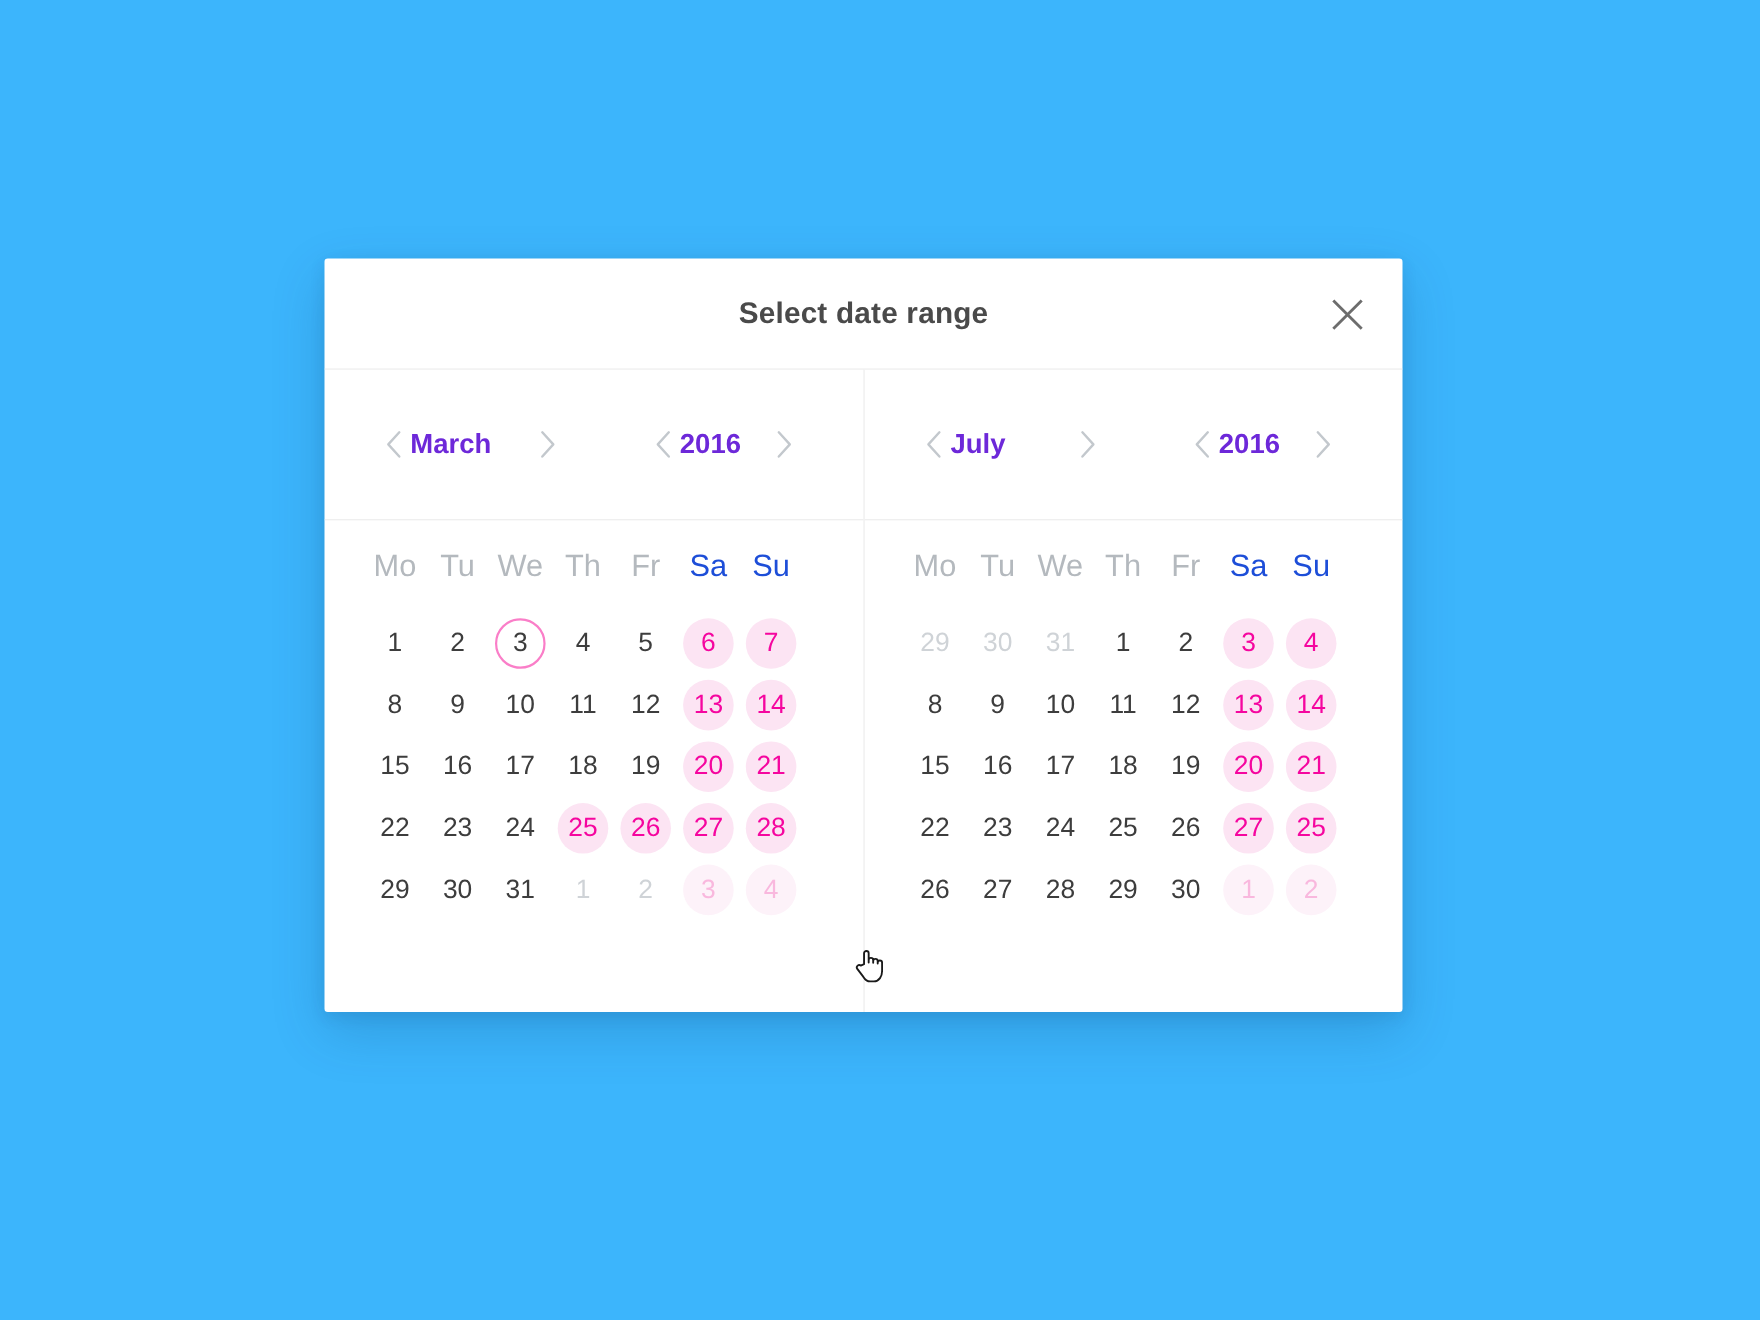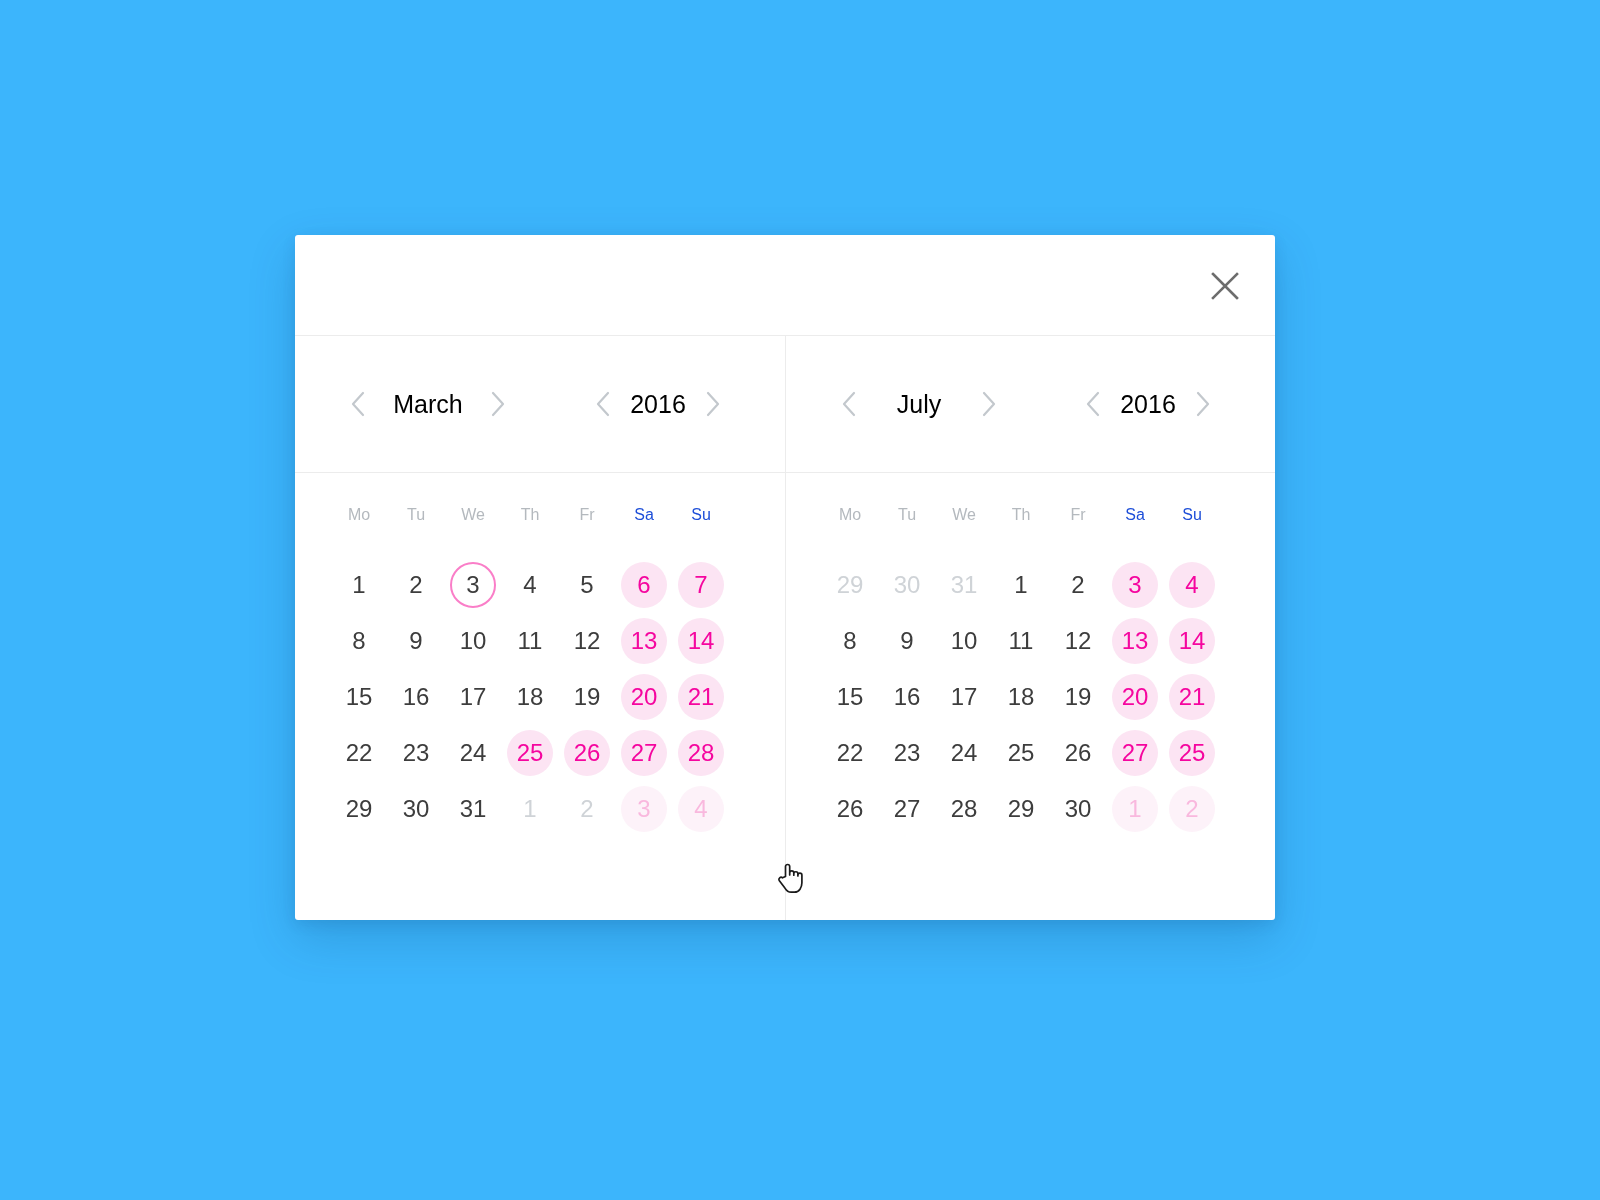--- a/index.html
+++ b/index.html
@@ -90,24 +90,24 @@
     display: flex;
     align-items: center;
     justify-content: center;
     cursor: pointer;
     flex: none;
   }
   .nav-arrow svg { display: block; }
 
   .nav-label {
     font-size: 25px;
-    color: #000000;
-    text-align: center;
+    color: #6d28d9;
     cursor: pointer;
     white-space: nowrap;
+    font-weight: bold;
   }
   .month-group .nav-label { width: 110px; }
   .year-group .nav-label { width: 80px; }
 
   
   .cal-grid {
     padding: 0 36px;
   }
   .weekday-row, .day-row {
     display: flex;
@@ -116,21 +116,21 @@
     width: 56px;
     margin-right: 1px;
     display: flex;
     align-items: center;
     justify-content: center;
     flex: none;
   }
   .weekday-row { height: 84px; }
   .weekday-cell {
     height: 84px;
-    font-size: 16px;
+    font-size: 28px;
     color: #b4b9be;
   }
   .weekday-cell.weekend { color: #1d4ed8; }
 
   .day-row { height: 56px; }
   .day-cell {
     height: 56px;
     font-size: 24px;
     color: #3d3d3d;
     cursor: pointer;
@@ -175,20 +175,21 @@
     height: 32px;
     pointer-events: none;
   }
 </style>
 </head>
 <body>
 
 <div id="modal">
 
   <div id="modal-header">
+    <div id="dialog-title">Select date range</div>
     <div id="close-button">
       <span>
         <svg width="30" height="30" viewBox="0 0 30 30">
           <path d="M3 3 L27 27 M27 3 L3 27" stroke="#6d6d6d" stroke-width="2.6" stroke-linecap="square" fill="none"></path>
         </svg>
       </span>
     </div>
   </div>
 
   <div id="calendars">

